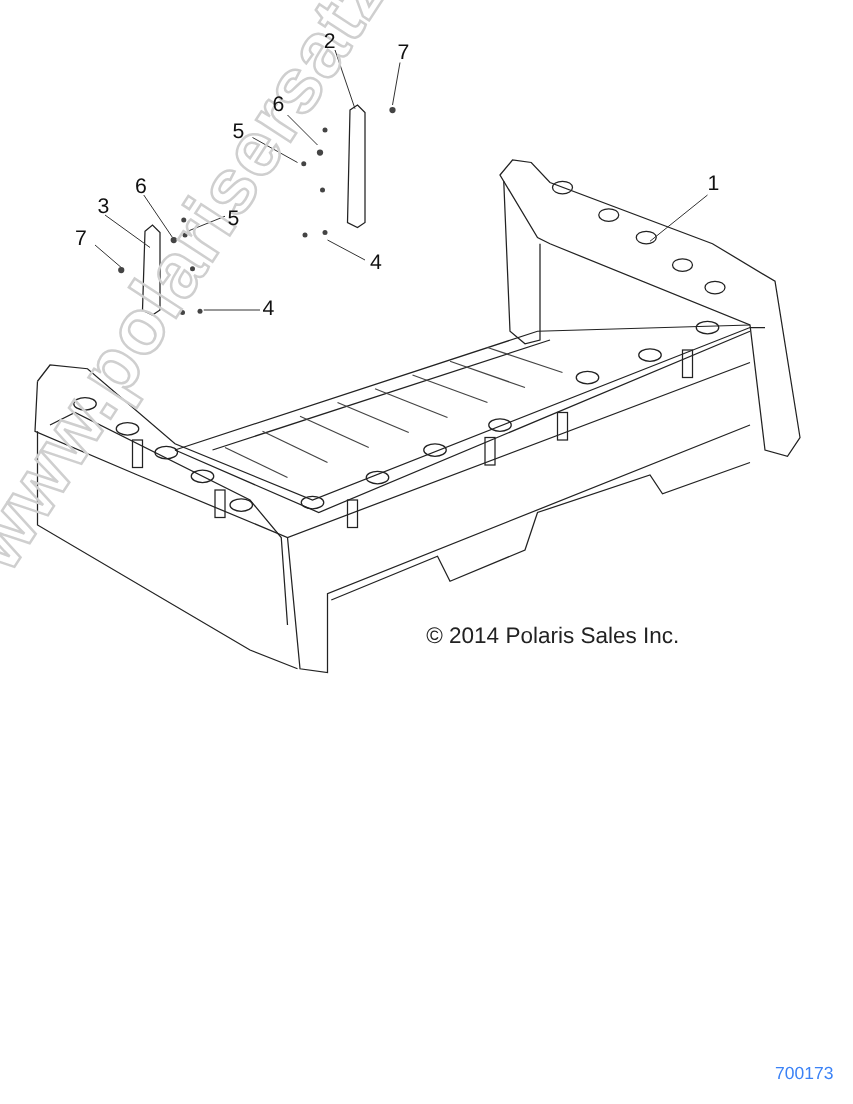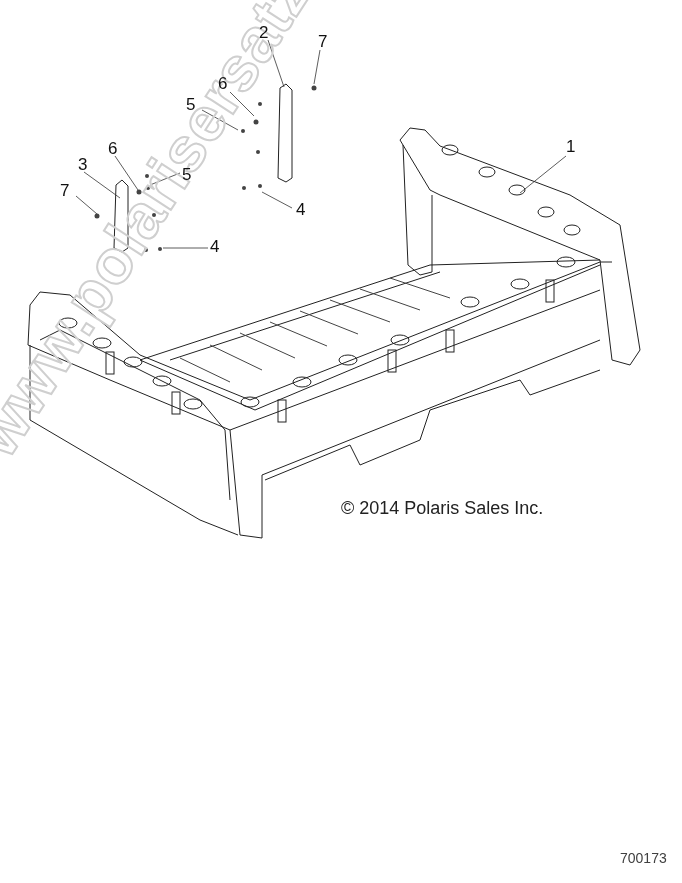--- a/index.html
+++ b/index.html
@@ -1,20 +1,20 @@
 <!DOCTYPE html>
 <html><head>
 <meta charset="utf-8">
 <style>
   html,body{margin:0;padding:0;background:#fff;}
   body{width:682px;height:883px;position:relative;overflow:hidden;font-family:"Liberation Sans",sans-serif;}
   #drawing{position:absolute;left:0;top:0;width:682px;height:883px;}
   .callout{position:absolute;font-size:17px;color:#111;line-height:1;}
   .copyright{position:absolute;left:305px;top:498px;font-size:18px;color:#222;margin-left:36px;}
-  .partno{position:absolute;left:620px;top:850px;font-size:14px;color:#404040;}
+  .partno{position:absolute;left:620px;top:850px;font-size:14px;color:#3b82f6;}
   .watermark{position:absolute;left:-40px;top:430px;font-size:62px;font-weight:bold;color:transparent;
      -webkit-text-stroke:2px #cfcfcf;transform:rotate(-57deg);transform-origin:left top;white-space:nowrap;letter-spacing:1px;}
 </style>
 </head>
 <body>
 
 <svg id="drawing" viewBox="0 0 682 883" xmlns="http://www.w3.org/2000/svg">
   <g fill="none" stroke="#222" stroke-width="1">
 
     <path d="M400 140 L410 128 L425 130 L440 146 L570 195 L620 225 L640 350 L630 365 L612 360 L600 260 L440 195 L430 190 Z"></path>

